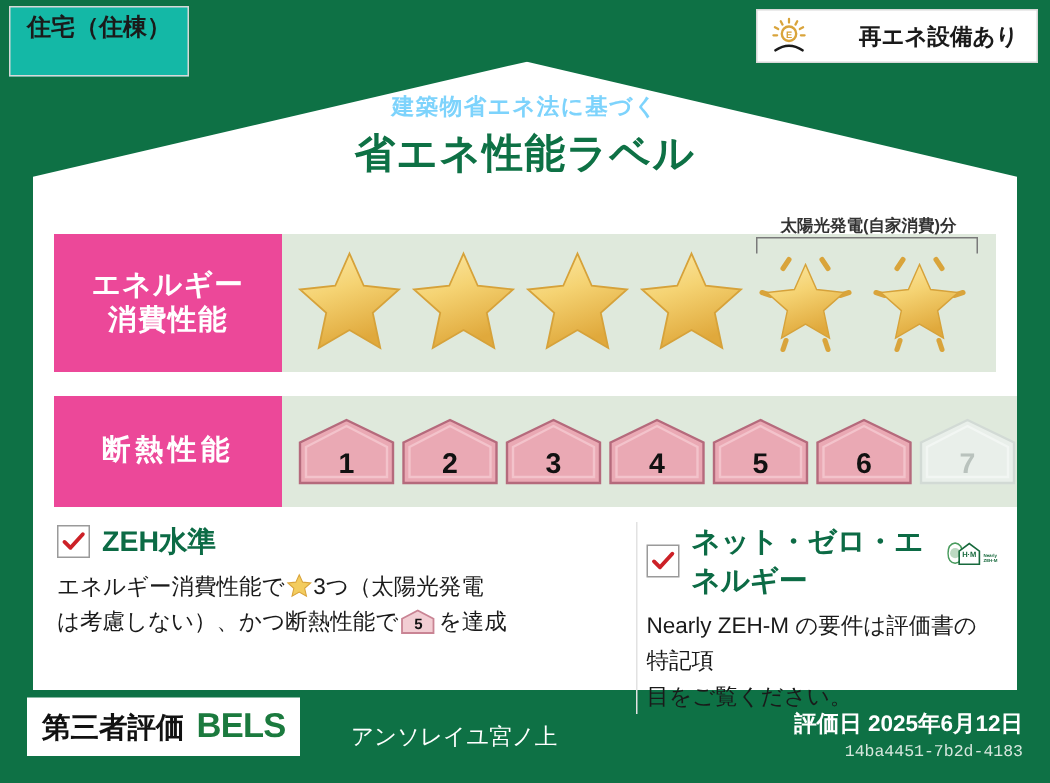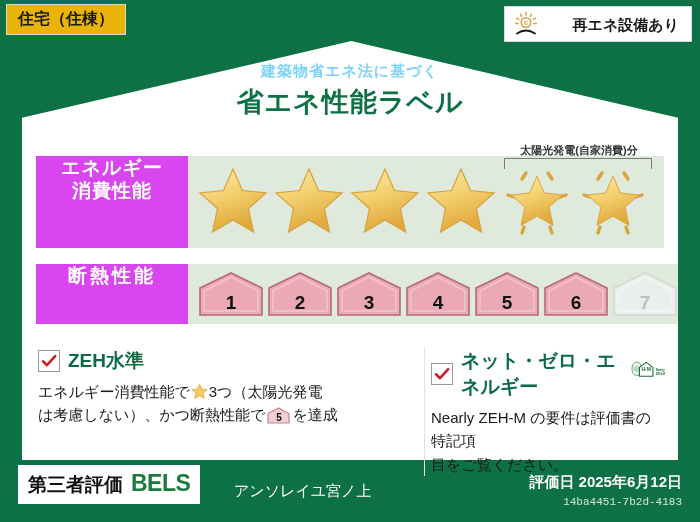--- a/index.html
+++ b/index.html
@@ -14,22 +14,22 @@
   
   .house-panel{
     position:absolute;left:22px;top:36px;width:656px;height:424px;
     background:#ffffff;
     clip-path:polygon(0% 19.3%, 50.2% 1.2%, 100% 19.3%, 100% 100%, 0% 100%);
   }
 
   
   .type-tag{
     position:absolute;left:6px;top:4px;
-    background:#eab308;border:1px solid #d8d8d8;
-    padding:5px 11px 6px 11px;
+    background:#14b8a6;border:1px solid #d8d8d8;
+    padding:5px 11px 22px 11px;
     font-size:16px;font-weight:bold;color:#1a1a1a;
     letter-spacing:0px;line-height:1.1;
   }
 
   
   .re-badge{
     position:absolute;right:8px;top:6px;
     background:#ffffff;border:1px solid #d8d8d8;
     height:34px;display:flex;align-items:center;
     padding:0 12px 0 8px;gap:6px;
@@ -43,25 +43,25 @@
     font-size:15px;font-weight:bold;color:#7dd3fc;letter-spacing:1px;
   }
   .main-title{
     position:absolute;left:0;right:0;top:84px;text-align:center;
     font-size:27px;font-weight:bold;color:#0e7145;letter-spacing:1px;
   }
 
   
   .perf-row{position:absolute;display:flex;align-items:stretch;}
   #row-energy{left:36px;top:156px;width:628px;height:92px;}
-  #row-insul{left:36px;top:264px;width:628px;height:60px;}
+  #row-insul{left:36px;top:264px;width:628px;height:74px;}
 
   .row-label{
-    background:#d946ef;color:#ffffff;
-    display:flex;flex-direction:column;align-items:center;
+    background:#ec4899;color:#ffffff;
+    display:flex;flex-direction:column;align-items:center;justify-content:center;
     font-size:19px;font-weight:bold;line-height:1.22;letter-spacing:1px;
     flex:0 0 152px;
     font-family:Liberation Serif, serif;
   }
   #row-insul .row-label{font-size:19px;letter-spacing:3px;}
   .row-body{
     flex:1;background:#dfe9dc;position:relative;
     display:flex;align-items:center;
   }
 

